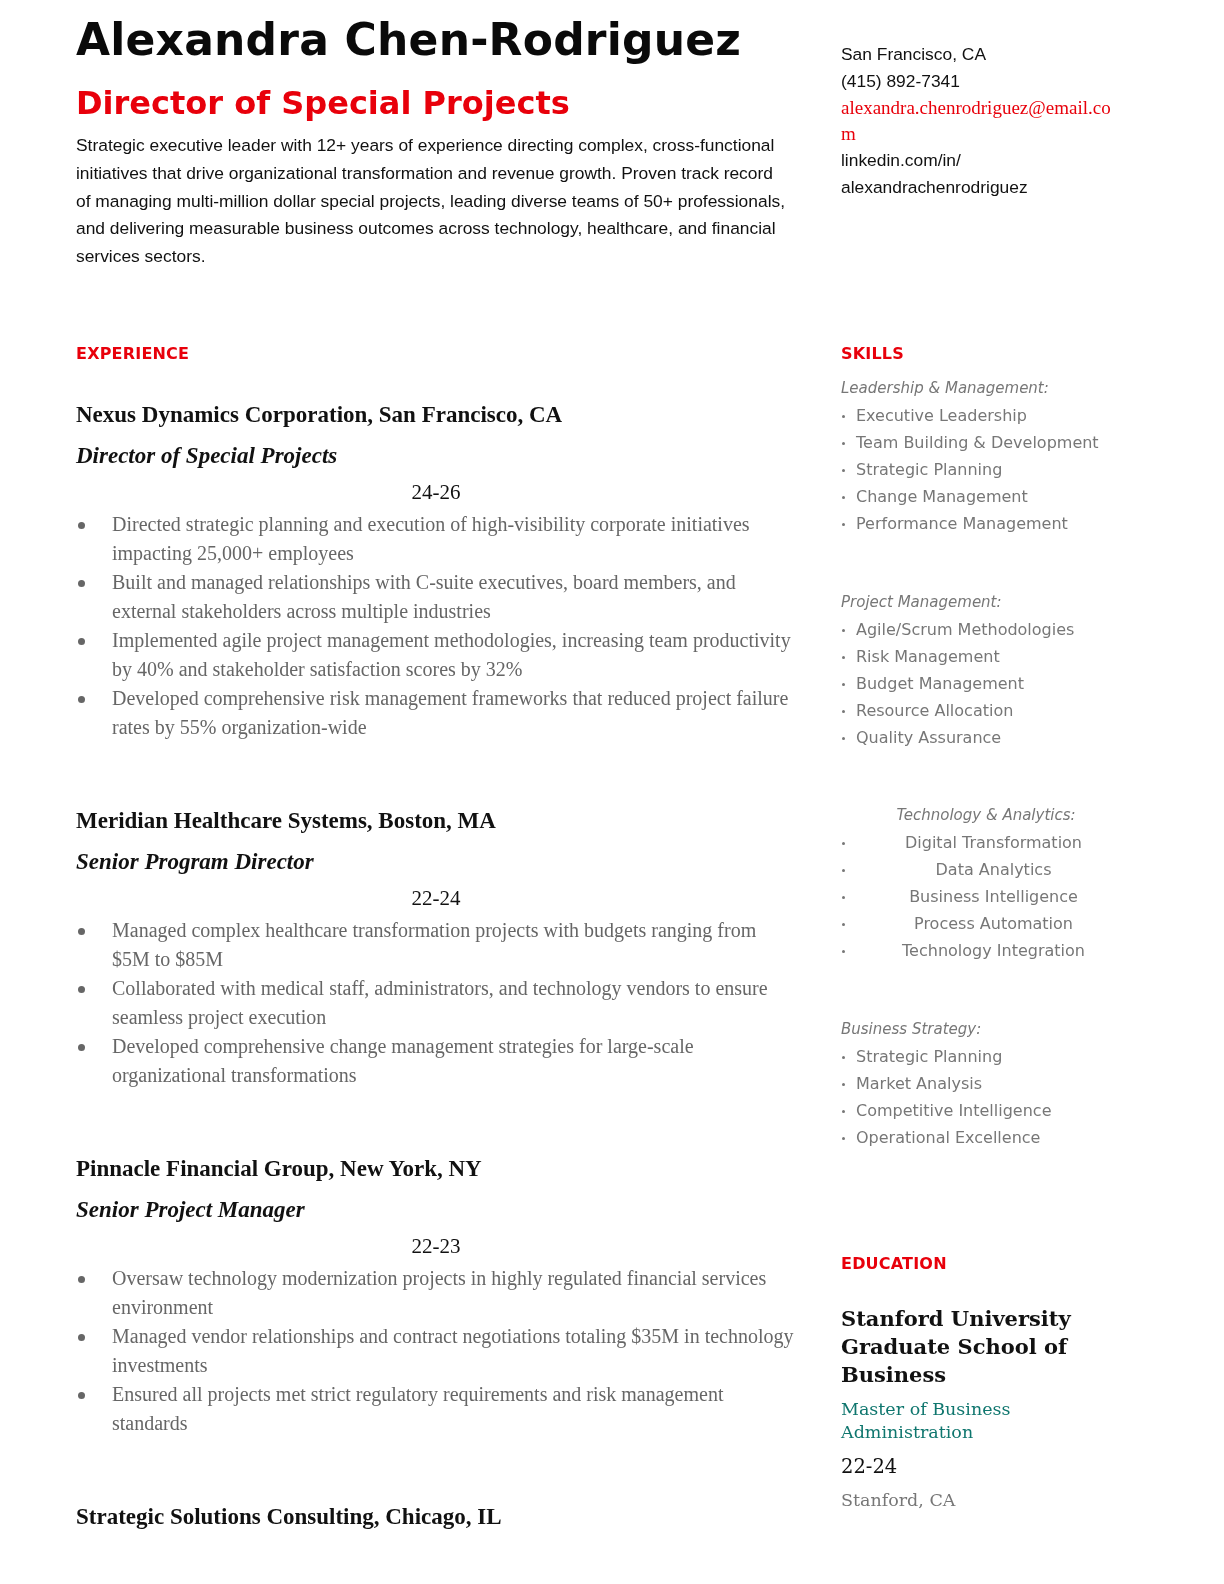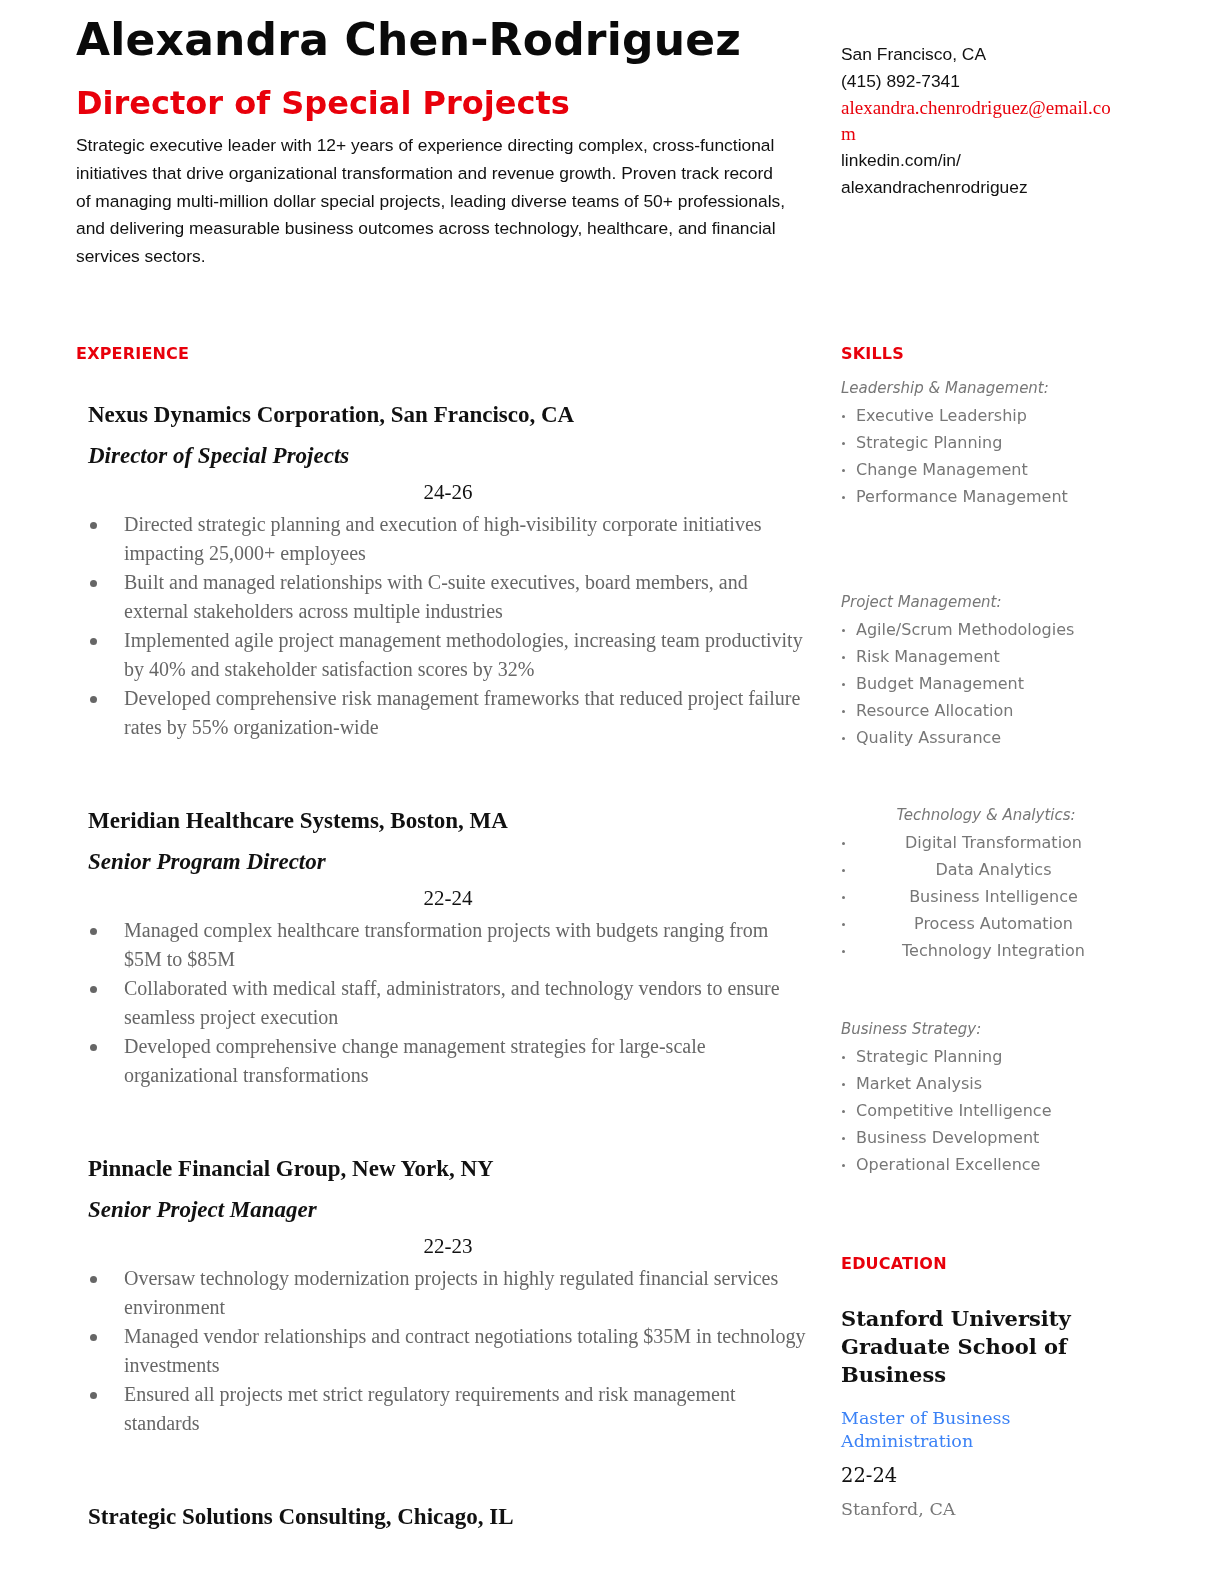--- a/index.html
+++ b/index.html
@@ -29,37 +29,37 @@
 
   .contact { position: absolute; top: 41px; left: 0; width: 280px;
     font-family: "Liberation Sans", sans-serif; font-size: 17.4px; line-height: 27px; color: #111; }
   .contact .email { font-family: "Liberation Serif", serif; color: #e8000b; font-size: 19px; line-height: 26px; word-break: break-all; }
 
   .section-heading {
     position: absolute; font-family: "DejaVu Sans", sans-serif; font-weight: bold;
     font-size: 16px; color: #e8000b; letter-spacing: 0.2px;
   }
 
-  .job { position: absolute; left: 12px; width: 720px; }
+  .job { position: absolute; left: 0; width: 720px; }
   .company { font-family: "Liberation Serif", serif; font-weight: bold; font-size: 23px; color: #111; line-height: 30px; }
   .role { font-family: "Liberation Serif", serif; font-style: italic; font-weight: bold; font-size: 23px; color: #111; line-height: 30px; margin-top: 11px; }
   .dates { font-family: "Liberation Serif", serif; font-size: 21px; color: #111; line-height: 28px; margin-top: 7px; text-align: center; }
   .bullets { list-style: none; margin-top: 4px; }
   .bullets li { position: relative; padding-left: 36px; font-family: "Liberation Serif", serif; font-size: 20px; line-height: 29px; color: #666; }
   .bullets li .dot { position: absolute; left: 2px; top: 12px; width: 7px; height: 7px; border-radius: 50%; background: #666; }
 
   .skill-group { position: absolute; left: 0; width: 290px; }
   .skill-cat { font-family: "DejaVu Sans", sans-serif; font-style: italic; font-size: 15px; color: #777; line-height: 27px; }
   .skill-list { list-style: none; }
   .skill-list li { position: relative; padding-left: 15px; font-family: "DejaVu Sans", sans-serif; font-size: 16px; color: #777; line-height: 27px; white-space: nowrap; }
   .skill-list li .sdot { position: absolute; left: 1px; top: 13px; width: 3px; height: 3px; border-radius: 50%; background: #777; }
 
   .edu { position: absolute; left: 0; top: 1305px; width: 250px; }
   .edu-school { font-family: "DejaVu Serif", serif; font-weight: bold; font-size: 21px; line-height: 28px; color: #111; }
-  .edu-degree { font-family: "DejaVu Serif", serif; font-size: 17.5px; line-height: 23px; color: #3b82f6; margin-top: 18px; }
+  .edu-degree { font-family: "DejaVu Serif", serif; font-size: 17.5px; line-height: 23px; color: #0f766e; margin-top: 9px; }
   .edu-dates { font-family: "DejaVu Serif", serif; font-size: 19.5px; line-height: 27px; color: #111; margin-top: 9px; }
   .edu-loc { font-family: "DejaVu Serif", serif; font-size: 17.5px; line-height: 26px; color: #777; margin-top: 7px; }
 </style>
 </head>
 <body>
 
 <div class="page">
 
   <div class="left">
     <h1 class="name">Alexandra Chen-Rodriguez</h1>
@@ -115,20 +115,21 @@
       <div>linkedin.com/in/</div>
       <div>alexandrachenrodriguez</div>
     </div>
 
     <div class="section-heading" style="top:344px;">SKILLS</div>
 
     <div class="skill-group" style="top:375px;">
       <div class="skill-cat">Leadership &amp; Management:</div>
       <ul class="skill-list">
         <li><span class="sdot"></span><span>Executive Leadership</span></li>
+        <li><span class="sdot"></span><span>Team Building &amp; Development</span></li>
         <li><span class="sdot"></span><span>Strategic Planning</span></li>
         <li><span class="sdot"></span><span>Change Management</span></li>
         <li><span class="sdot"></span><span>Performance Management</span></li>
       </ul>
     </div>
 
     <div class="skill-group" style="top:589px;">
       <div class="skill-cat">Project Management:</div>
       <ul class="skill-list">
         <li><span class="sdot"></span><span>Agile/Scrum Methodologies</span></li>
@@ -149,21 +150,20 @@
         <li><span class="sdot"></span><span>Technology Integration</span></li>
       </ul>
     </div>
 
     <div class="skill-group" style="top:1016px;">
       <div class="skill-cat">Business Strategy:</div>
       <ul class="skill-list">
         <li><span class="sdot"></span><span>Strategic Planning</span></li>
         <li><span class="sdot"></span><span>Market Analysis</span></li>
         <li><span class="sdot"></span><span>Competitive Intelligence</span></li>
-        <li><span class="sdot"></span><span>Business Development</span></li>
         <li><span class="sdot"></span><span>Operational Excellence</span></li>
       </ul>
     </div>
 
     <div class="section-heading" style="top:1254px;">EDUCATION</div>
 
     <div class="edu">
       <div class="edu-school">Stanford University Graduate School of Business</div>
       <div class="edu-degree">Master of Business Administration</div>
       <div class="edu-dates">22-24</div>

